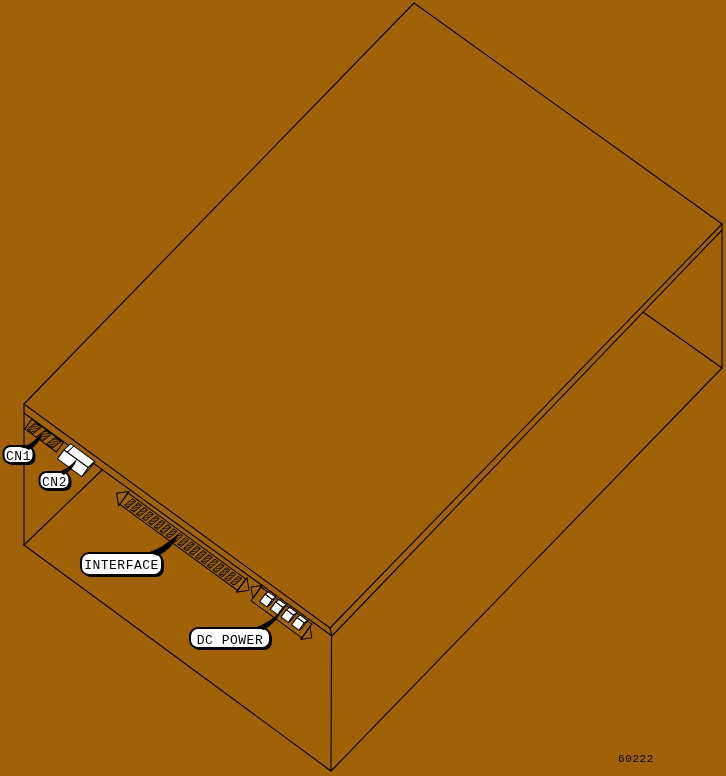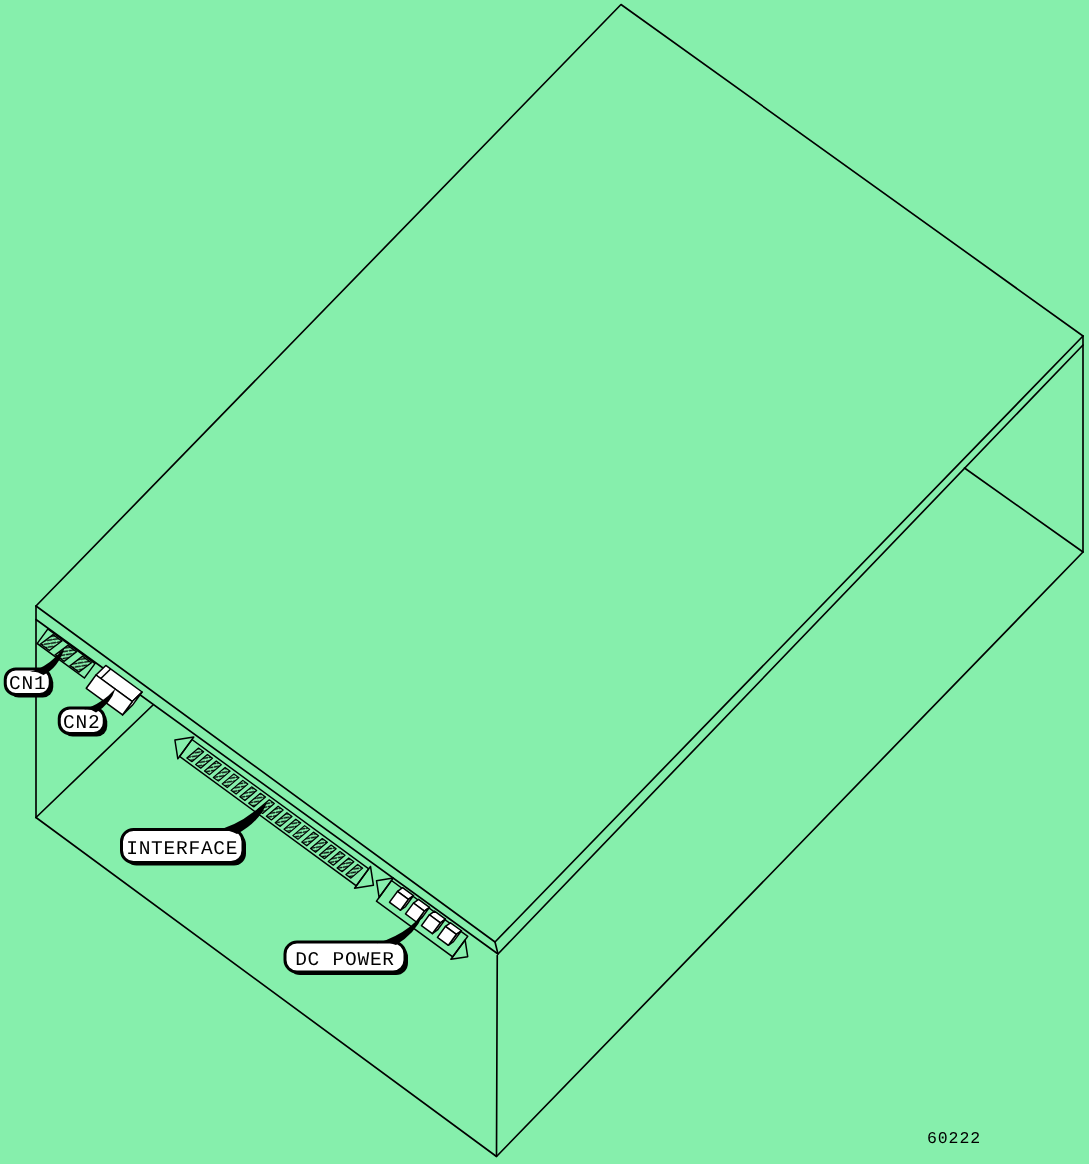--- a/index.html
+++ b/index.html
@@ -5,21 +5,21 @@
   html, body {
     margin: 0;
     padding: 0;
     background: #ffffff;
     font-family: "Liberation Mono", "DejaVu Sans Mono", monospace;
   }
   .stage {
     position: relative;
     width: 726px;
     height: 776px;
-    background: #86efac;
+    background: #a16207;
     overflow: hidden;
   }
   svg text {
     font-family: "Liberation Mono", "DejaVu Sans Mono", monospace;
     fill: #000000;
   }
   .callout-text {
     font-size: 13px;
     letter-spacing: 0.5px;
   }

